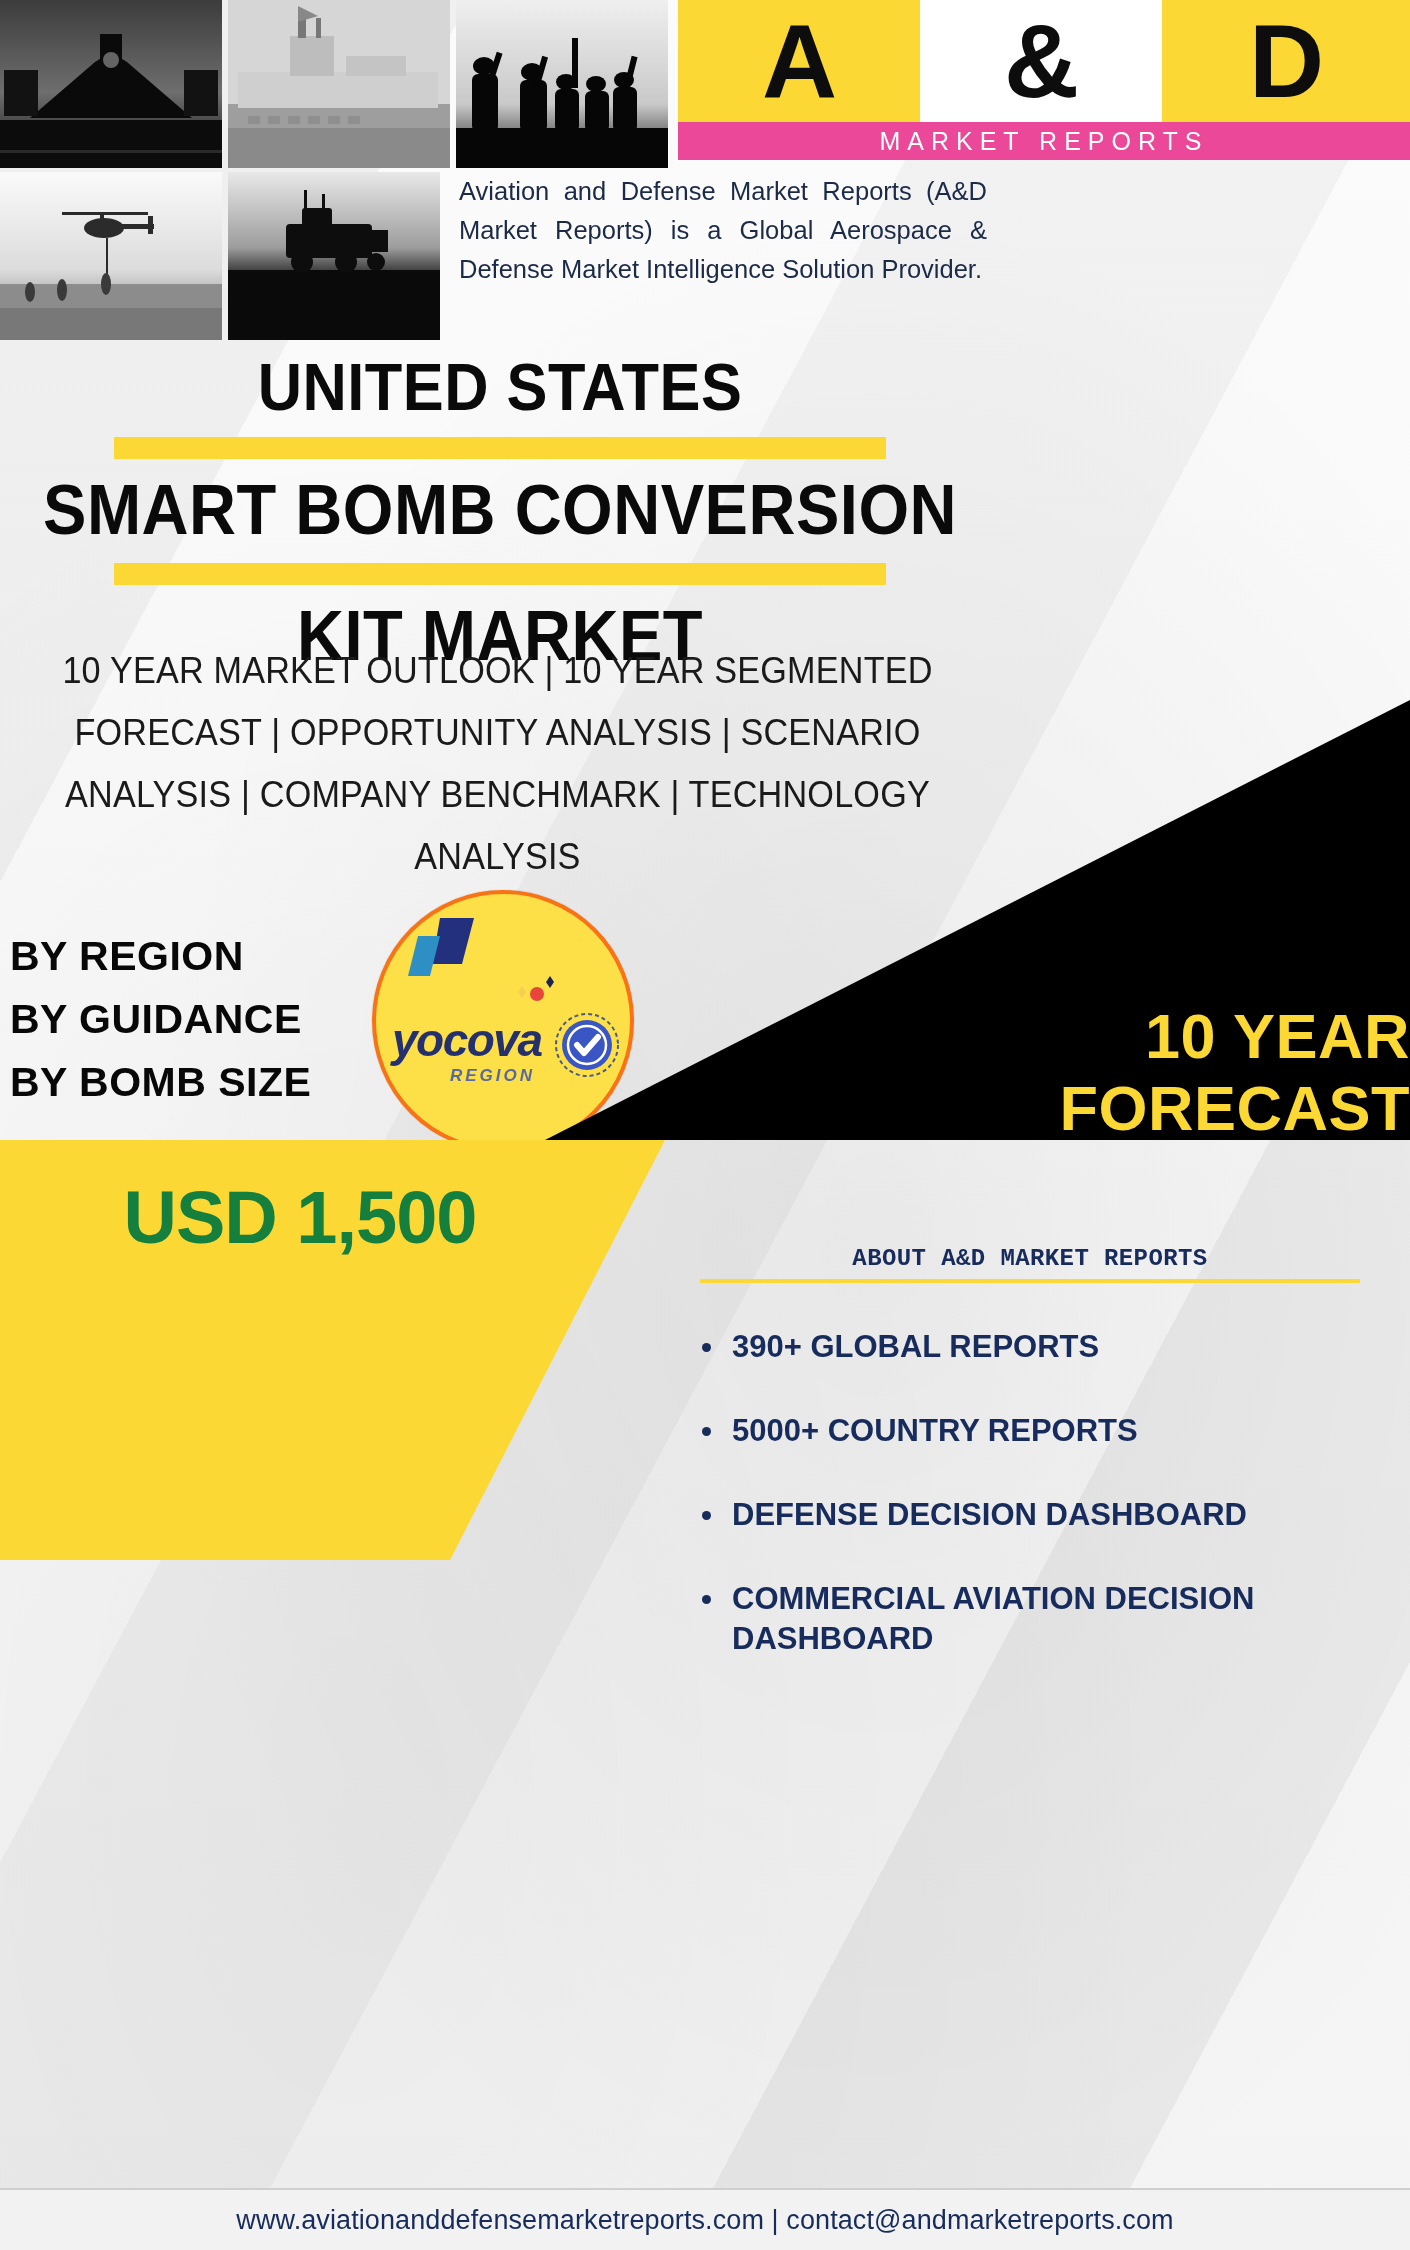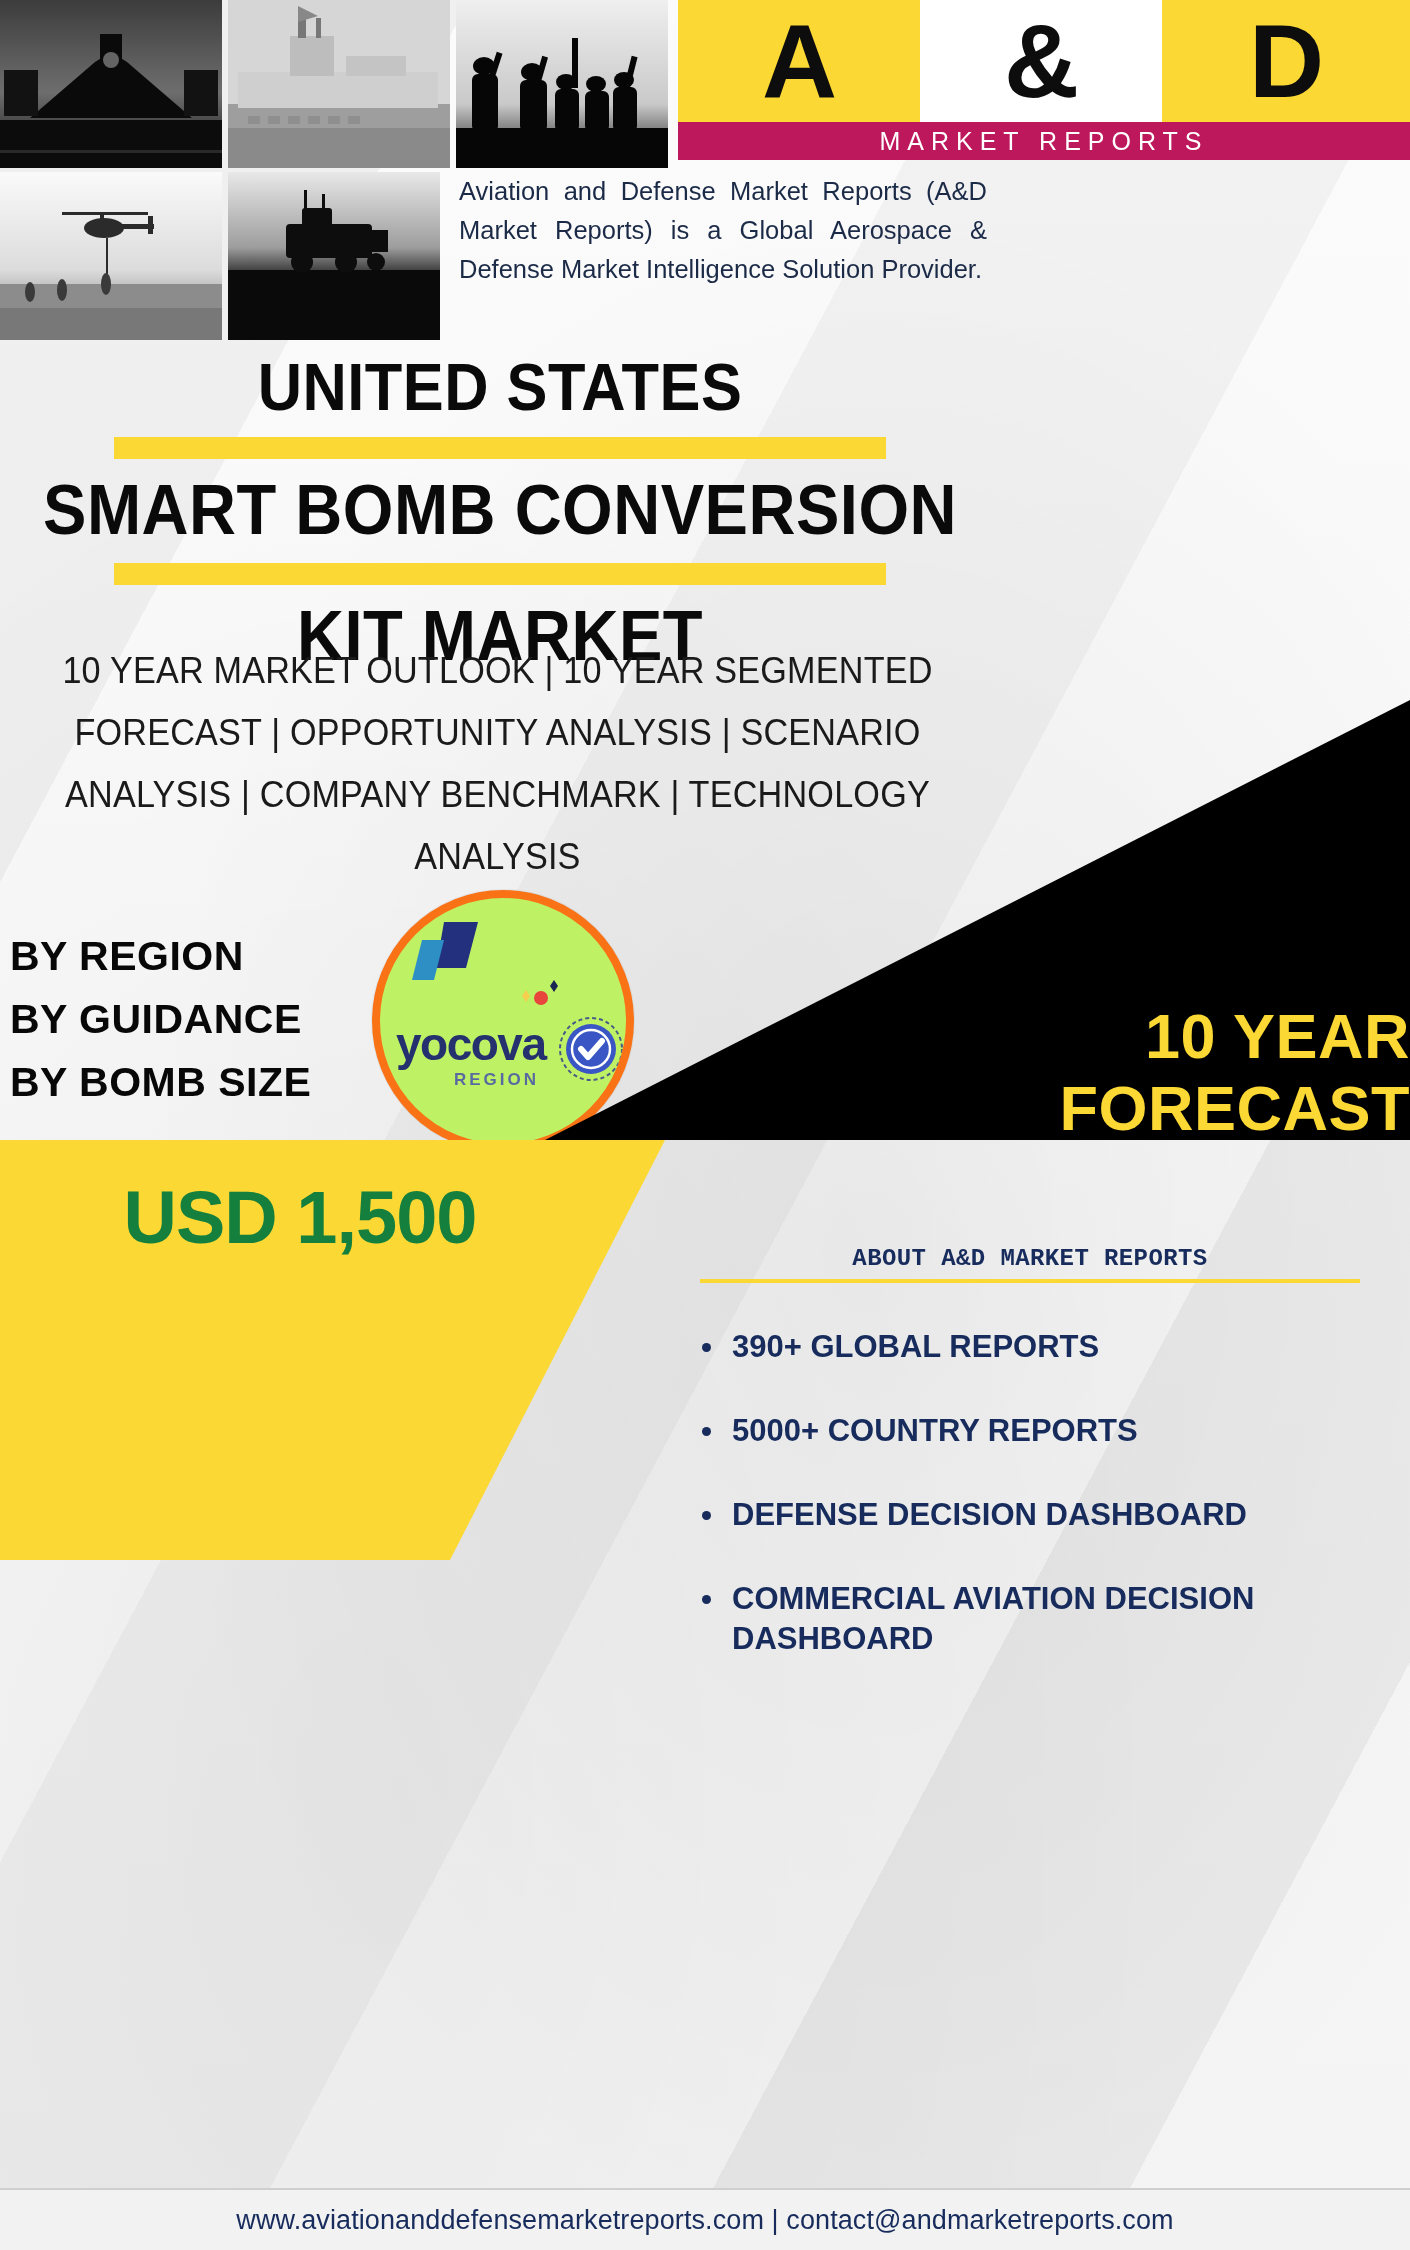--- a/index.html
+++ b/index.html
@@ -37,21 +37,21 @@
 
   
   .logo{ position:absolute; left:678px; top:0; width:732px; height:160px; display:flex; flex-direction:column; }
   .logo-row{ display:flex; height:122px; }
   .logo-cell{ display:flex; align-items:center; justify-content:center;
               font-weight:bold; font-size:104px; color:#0d0d0d; letter-spacing:-1px;
               font-family:"Liberation Sans", sans-serif; line-height:1; }
   .logo-a{ background:#FBD834; flex:0 0 242px; }
   .logo-amp{ background:#ffffff; flex:0 0 242px; }
   .logo-d{ background:#FBD834; flex:1 1 auto; }
-  .logo-bar{ background:#be185d; height:38px; display:flex; align-items:center; justify-content:center; }
+  .logo-bar{ background:#ec4899; height:38px; display:flex; align-items:center; justify-content:center; }
   .logo-bar span{ color:#ffffff; font-size:25px; letter-spacing:7px; font-weight:500; }
 
   
   .hdr-desc{
     position:absolute; left:459px; top:172px; width:528px;
     color:#1b2a47; font-size:25.5px; line-height:39px;
     text-align:justify; font-family:"Liberation Sans", sans-serif; font-weight:400;
   }
 
   
@@ -78,23 +78,24 @@
   
   .by-list{ position:absolute; left:10px; top:925px; width:430px; }
   .by-item{
     font-weight:bold; color:#080808; font-size:41px; line-height:63px;
     letter-spacing:0.5px; font-family:"Liberation Sans", sans-serif;
   }
 
   
   .yocova{
     position:absolute; left:372px; top:890px; width:262px; height:262px;
-    border-radius:50%; background:#bef264; border:8px solid #f97316;
+    border-radius:50%; background:#fde047; border:4px solid #f97316;
     box-shadow:0 0 0 1px rgba(0,0,0,0.05);
     overflow:hidden;
+    font-style:italic;
   }
   .yo-chev{ position:absolute; left:28px; top:24px; width:80px; height:72px; }
   .yo-wordmark{
     position:absolute; left:16px; top:123px; width:168px;
     font-size:46px; font-weight:bold; color:#25306e;
     font-family:"Liberation Sans", sans-serif; letter-spacing:-1.5px; line-height:1;
   }
   .yo-partner{
     position:absolute; left:74px; top:172px; width:120px;
     font-size:17px; color:#5a6aa0; letter-spacing:3px; font-weight:bold;

